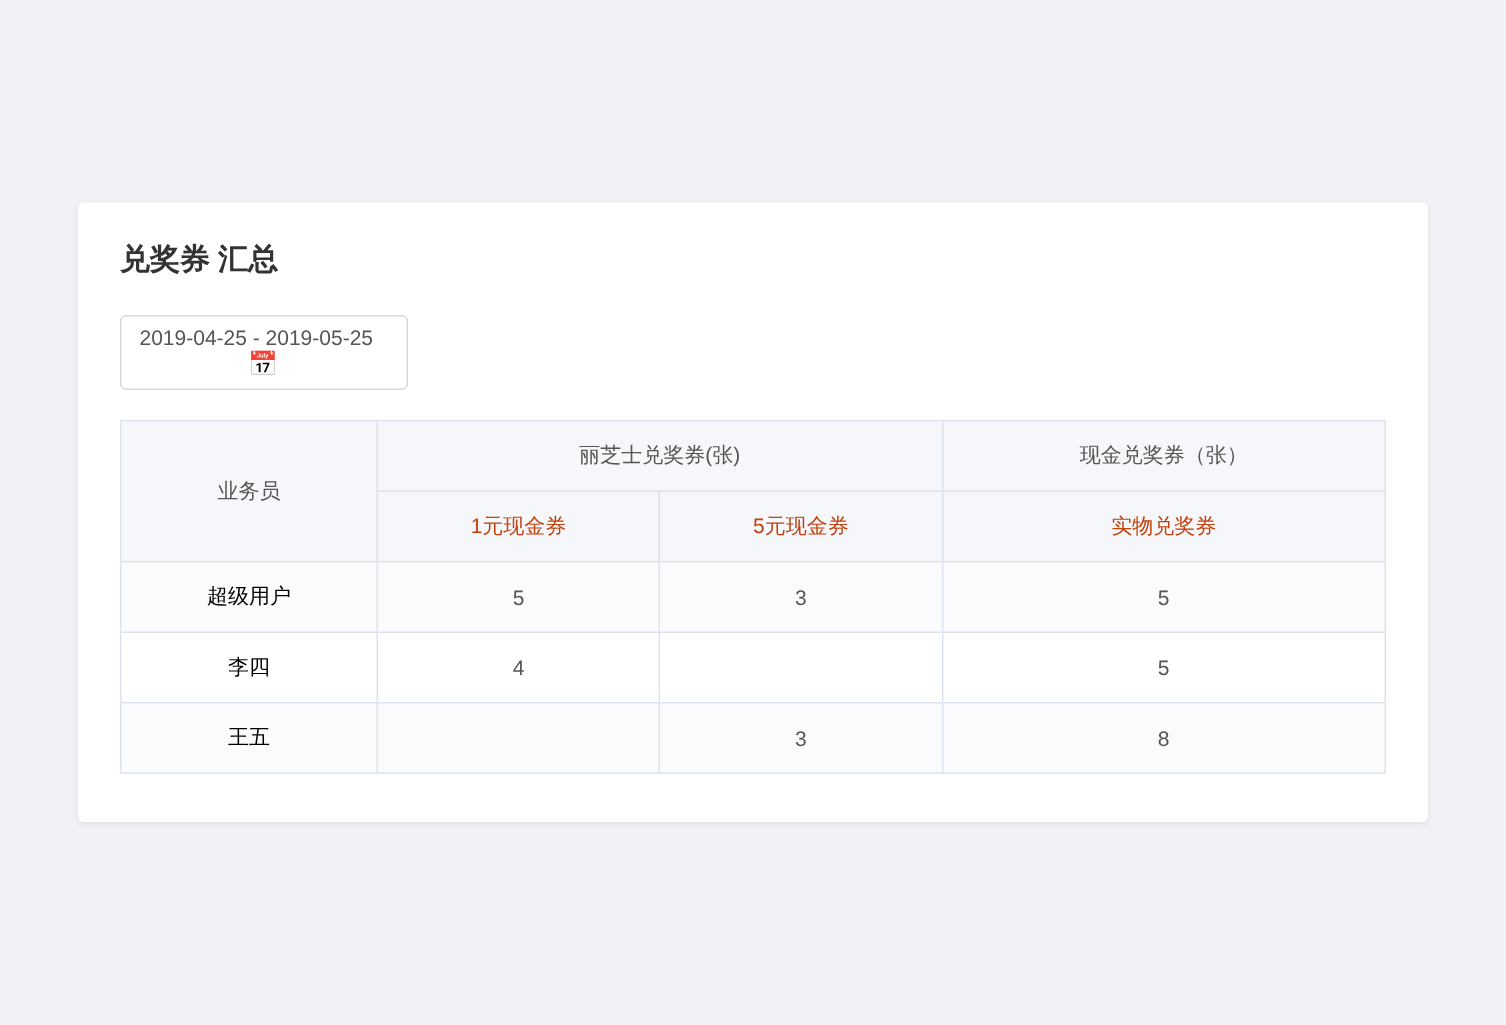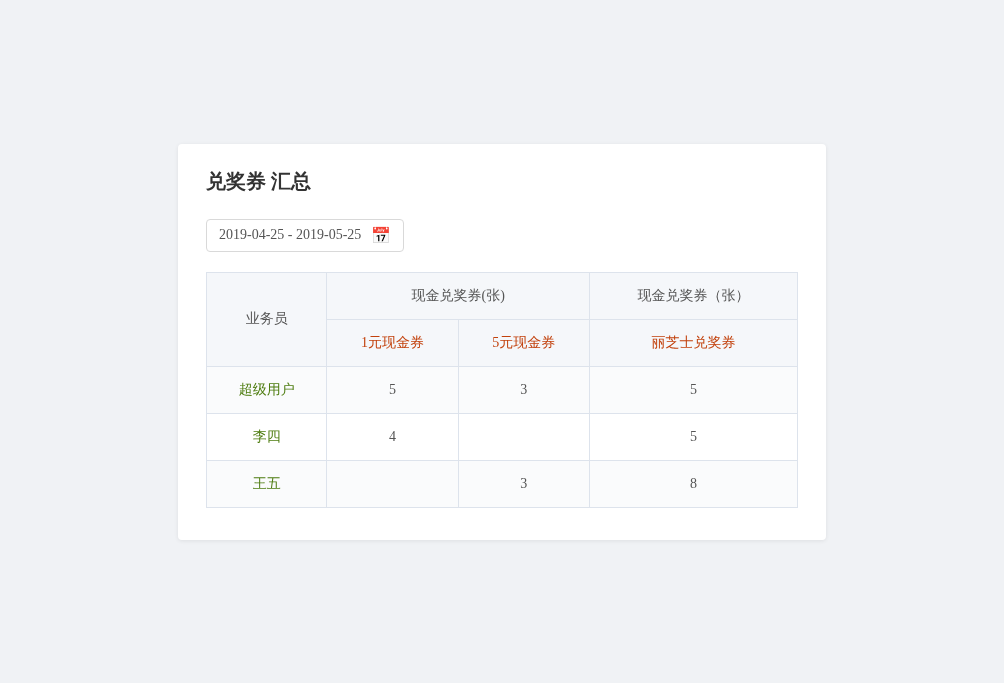--- a/index.html
+++ b/index.html
@@ -15,41 +15,41 @@
       justify-content: center;
       align-items: center;
       min-height: 100vh;
       padding: 20px;
     }
 
     .card {
       background: #ffffff;
       border-radius: 4px;
       padding: 24px 28px 32px 28px;
-      width: 648px;
+      width: 900px;
       box-shadow: 0 1px 4px rgba(0,0,0,0.08);
-      font-family: Liberation Serif, serif;
     }
 
     .page-title {
       font-size: 20px;
       font-weight: 600;
       color: #333;
       margin-bottom: 24px;
     }
 
     .date-picker-wrapper {
       display: inline-flex;
       align-items: center;
       border: 1px solid #d9d9d9;
       border-radius: 4px;
       padding: 6px 12px;
       margin-bottom: 20px;
       background: #fff;
       cursor: pointer;
+      flex-direction: column;
     }
 
     .date-picker-text {
       font-size: 14px;
       color: #555;
       margin-right: 10px;
     }
 
     .calendar-icon {
       color: #aaa;
@@ -93,45 +93,45 @@
     tbody tr td {
       background-color: #fff;
     }
 
     tbody tr:nth-child(odd) td {
       background-color: #fafbfc;
     }
 
     tbody tr td:first-child {
       font-weight: 400;
-      color: #4d7c0f;
+      color: #000000;
     }
   </style>
 </head>
 <body>
 
 <div class="card">
   <div class="page-title">兑奖券 汇总</div>
 
   <div class="date-picker-wrapper">
     <span class="date-picker-text">2019-04-25 - 2019-05-25</span>
     <span class="calendar-icon">📅</span>
   </div>
 
   <table>
     <thead>
       <tr>
         <th rowspan="2" class="th-agent">业务员</th>
-        <th colspan="2">现金兑奖券(张)</th>
+        <th colspan="2">丽芝士兑奖券(张)</th>
         <th>现金兑奖券（张）</th>
       </tr>
       <tr>
         <th>1元现金券</th>
         <th>5元现金券</th>
-        <th>丽芝士兑奖券</th>
+        <th>实物兑奖券</th>
       </tr>
     </thead>
     <tbody id="table-body">
     <tr>
           <td>超级用户</td>
           <td>5</td>
           <td>3</td>
           <td>5</td>
         </tr>
         <tr>

